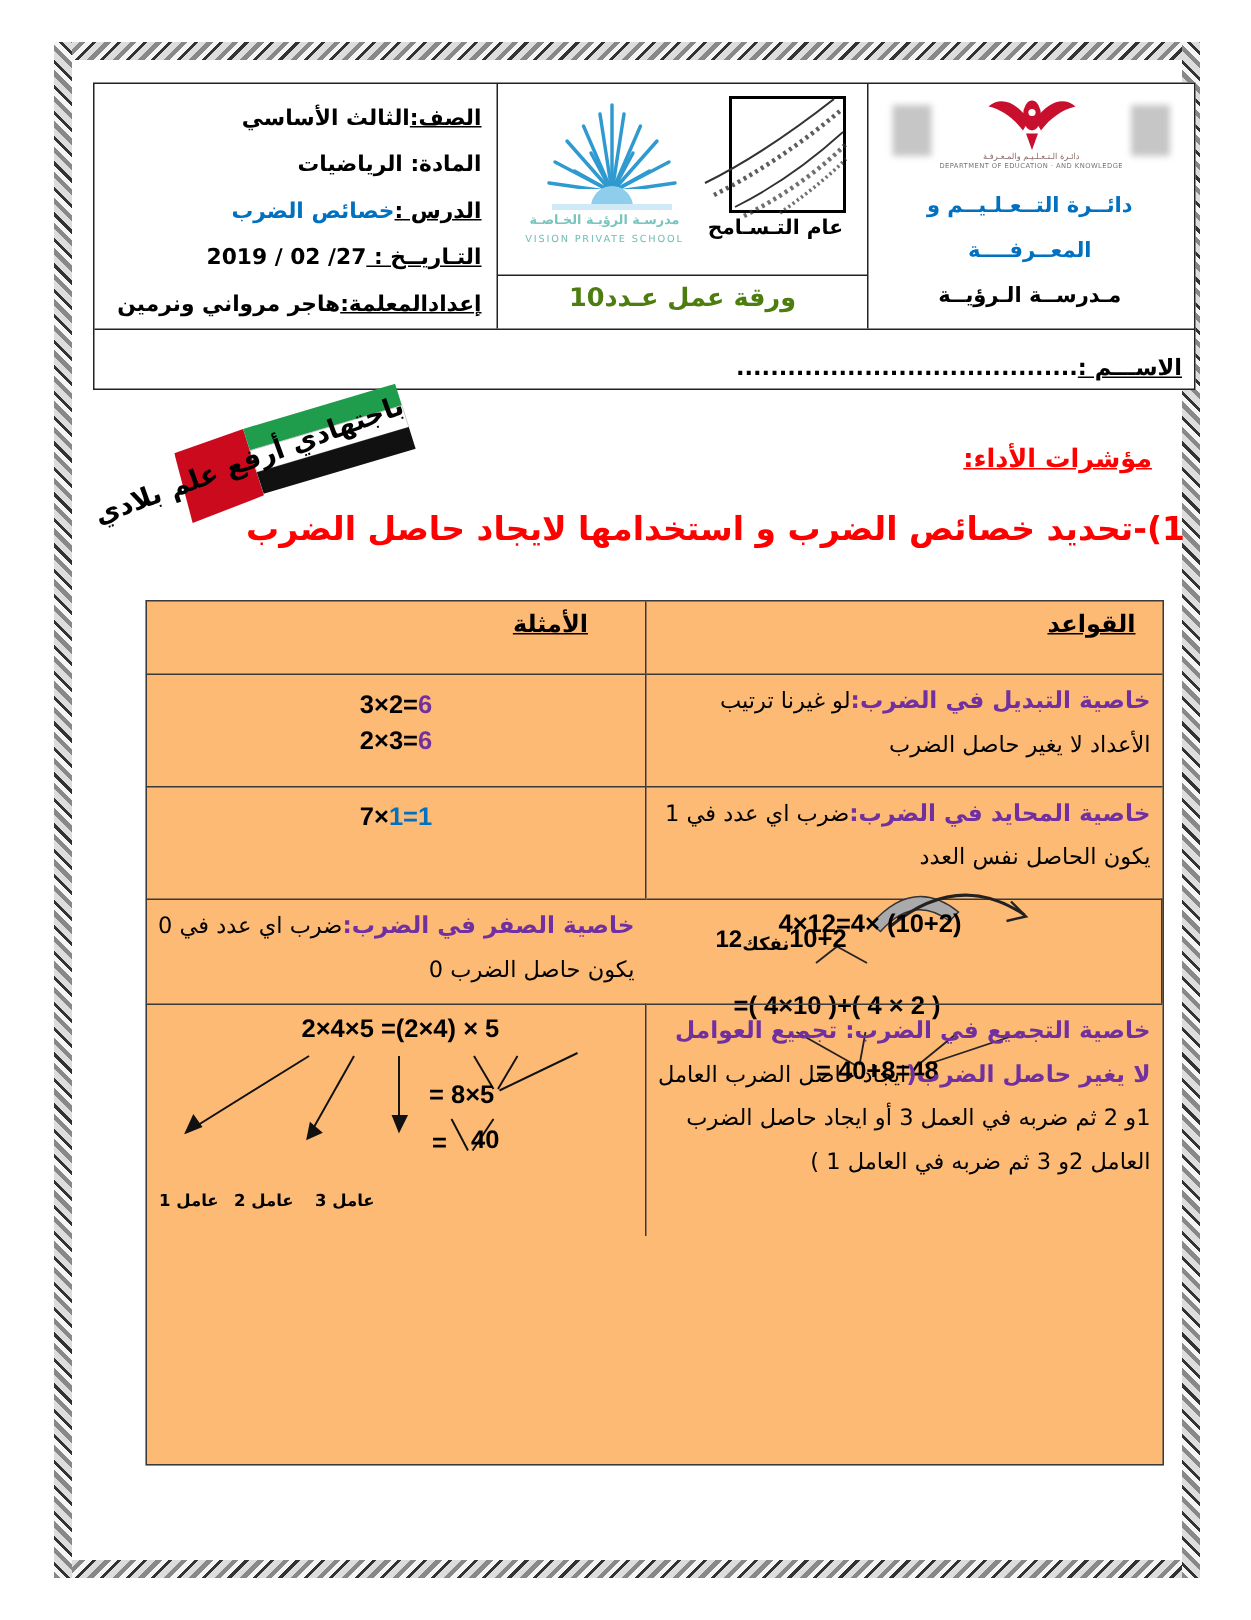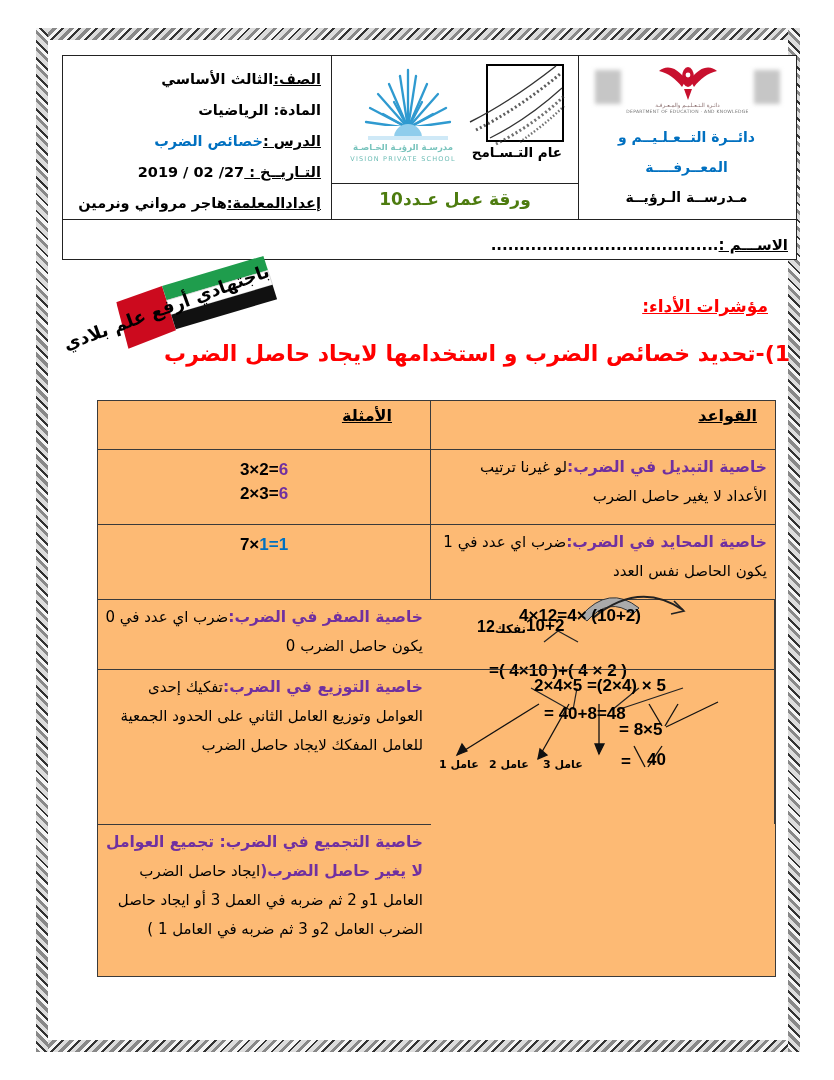--- a/index.html
+++ b/index.html
@@ -63,21 +63,21 @@
   .th{font-weight:bold;font-size:16px;text-decoration:underline;direction:rtl;padding-top:5px;text-align:right;}
   .th.ex{padding-right:38px;}
   .th.ru{padding-right:18px;}
   .rule-text{direction:rtl;text-align:right;padding:3px 8px 0 6px;font-size:15px;line-height:29px;}
   .pname{color:#7030A0;font-weight:bold;font-size:15.5px;}
   .exm{font-family:Liberation Sans, sans-serif;font-weight:bold;font-size:17px;}
   .ex-center{display:flex;flex-direction:column;align-items:center;justify-content:flex-start;padding-top:10px;gap:4px;}
   .abs{position:absolute;white-space:nowrap;}
   .svg-ov{position:absolute;left:0;top:0;overflow:visible;}
   .fword{font-family:"DejaVu Sans",sans-serif;font-weight:bold;font-size:12px;direction:rtl;}
-  .flabel{position:absolute;font-size:11px;font-weight:bold;direction:rtl;white-space:nowrap;}
+  .flabel{position:absolute;font-size:11px;font-weight:bold;direction:rtl;white-space:nowrap;margin-top:36px;}
 </style>
 </head>
 <body>
 
 <div class="page">
 
   <div class="strip h" style="top:28px"></div>
   <div class="strip h" style="top:1040px"></div>
   <div class="strip v" style="left:36px"></div>
   <div class="strip v" style="left:788px"></div>
@@ -215,23 +215,20 @@
       </svg>
       <div class="abs exm" style="left:88px;top:6px">4×12=4× (10+2)</div>
       <div class="abs" style="left:46px;top:16px;display:flex;align-items:flex-end">
         <span class="exm" style="font-size:16px">12</span>
           <span class="fword">نفكك</span>
           <span class="exm">10+2</span>
       </div>
       <div class="abs exm" style="left:58px;top:61px">=( 4×10 )+( 4 × 2 )</div>
       <div class="abs exm" style="left:113px;top:104px">= 40+8=48</div>
     </div>
-    <div class="tcell bt">
-      <div class="rule-text"><span class="pname">خاصية التوزيع  في الضرب:</span><span>تفكيك إحدى العوامل وتوزيع العامل الثاني على الحدود الجمعية للعامل المفكك لايجاد حاصل الضرب</span></div>
-    </div>
 
     <div class="tcell ex-col bt">
       <svg class="svg-ov" width="333" height="152" viewBox="0 0 333 152">
         <g stroke="#111" stroke-width="1.3" fill="#111">
           <line x1="218" y1="34" x2="231" y2="56"></line>
             <line x1="247" y1="34" x2="234" y2="56"></line>
           <line x1="287" y1="32" x2="235" y2="57"></line>
           <line x1="203" y1="76" x2="214" y2="97"></line>
             <line x1="231" y1="76" x2="217" y2="97"></line>
           <line x1="108" y1="34" x2="26" y2="85"></line>

